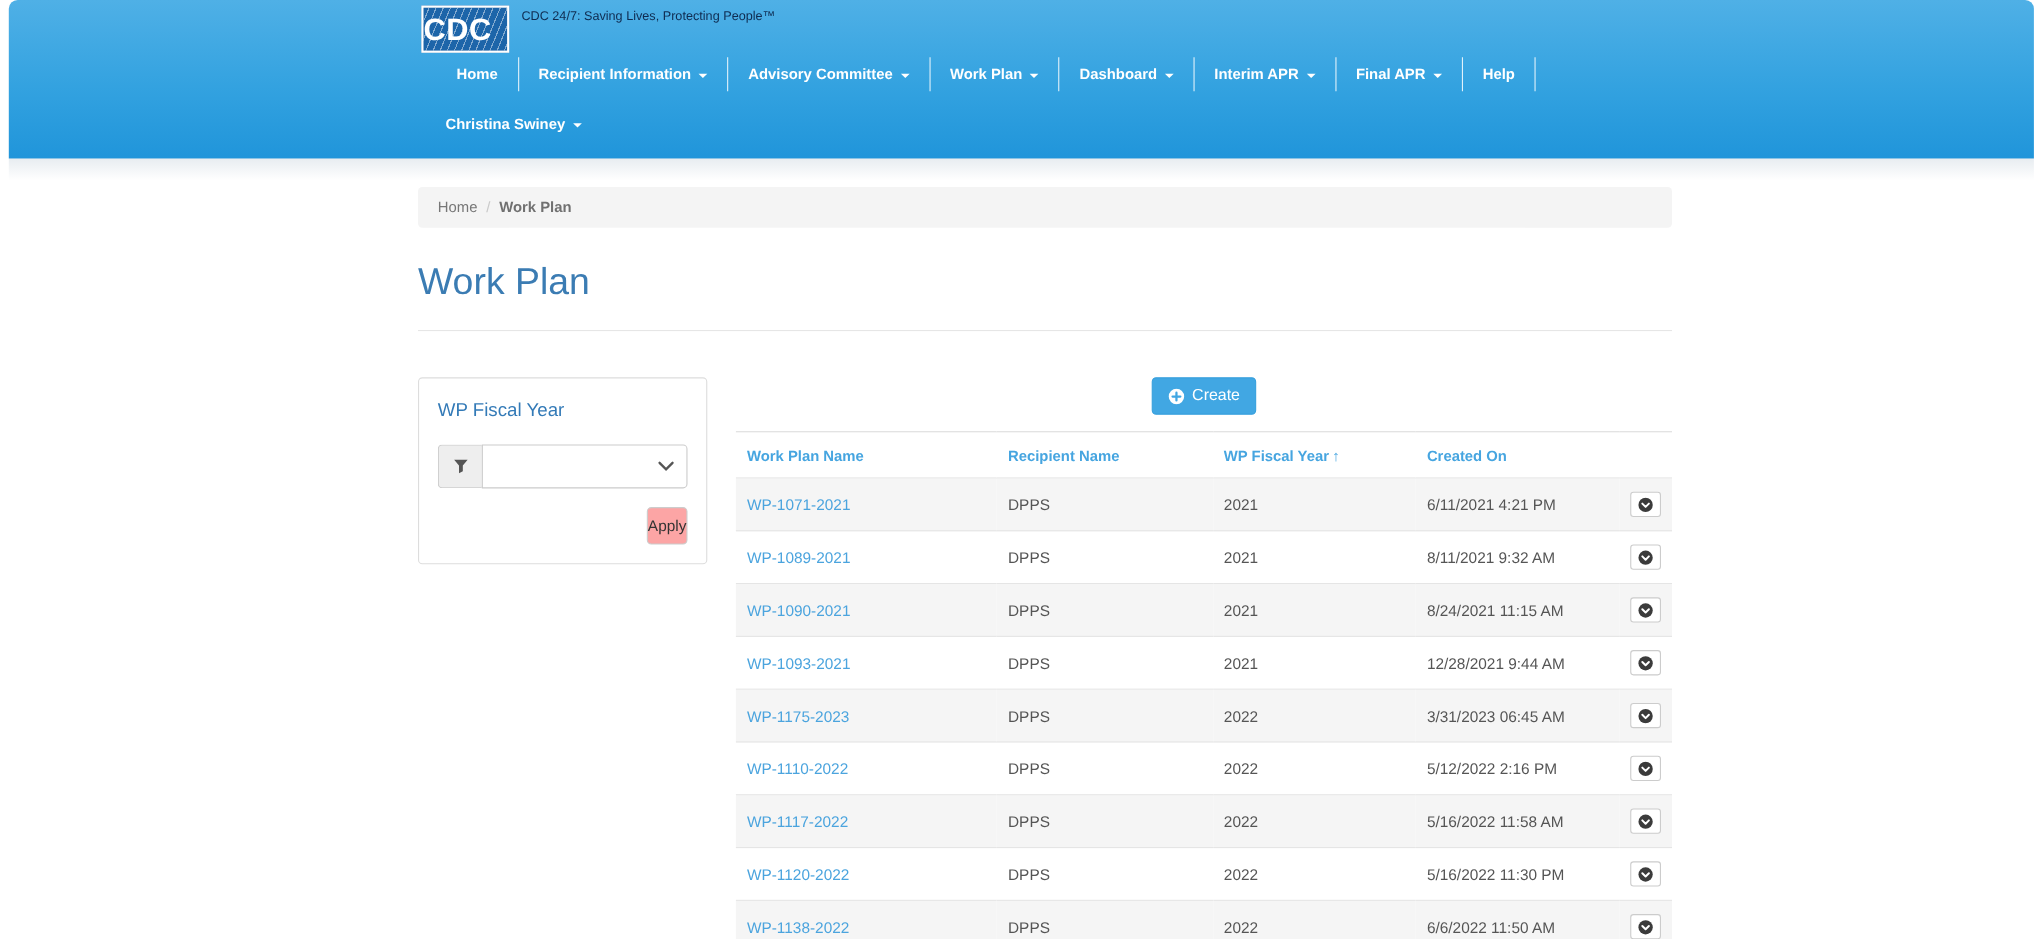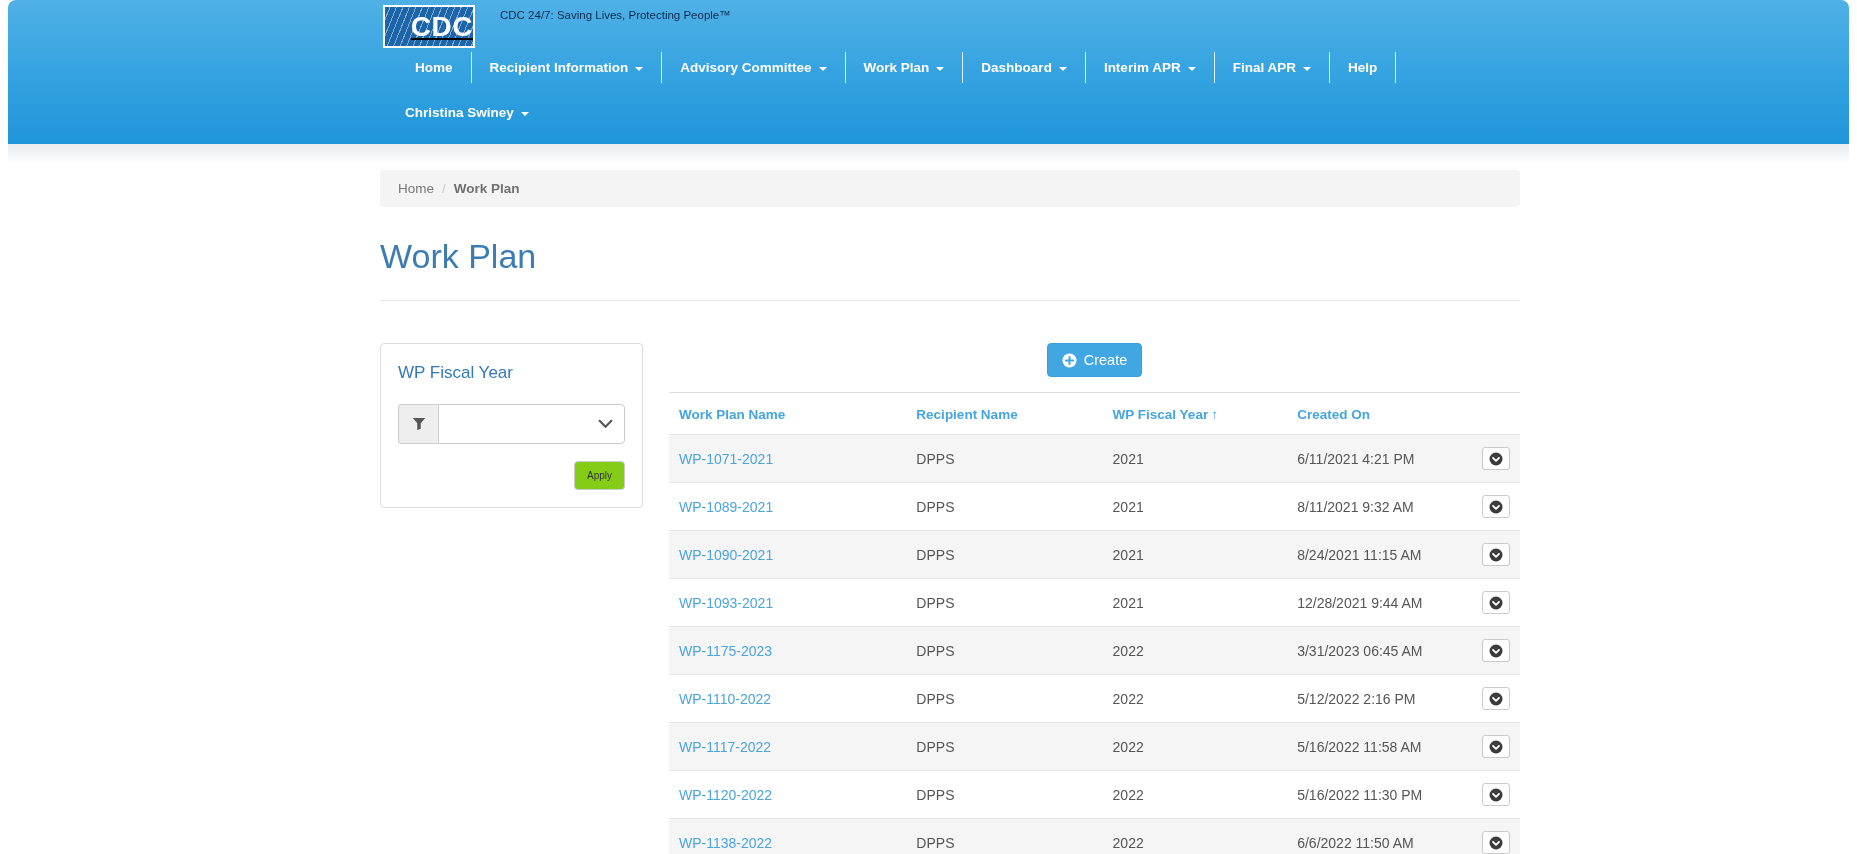--- a/index.html
+++ b/index.html
@@ -14,32 +14,31 @@
     position:absolute; left:8px; top:0; width:1841px; height:144px;
     background:linear-gradient(180deg,#4fb0e6 0%,#33a2e0 55%,#2095da 100%);
     border-radius:8px 8px 0 0;
   }
   .band::after {
     content:""; position:absolute; top:100%; left:0; right:0; height:20px;
     background:linear-gradient(180deg, rgba(110,140,165,0.16), rgba(255,255,255,0));
   }
   .brand { position:absolute; left:375px; top:5px; display:flex; align-items:flex-start; gap:11px; }
   .logo-box {
-    width:92px; height:43px; background:#1d65a9; border:2px solid #fff;
-    display:flex; align-items:center; justify-content:flex-end; position:relative; overflow:hidden;
+    width:80px; height:43px; background:#1d65a9; border:2px solid #fff;
+    display:flex; align-items:center; justify-content:flex-start; position:relative; overflow:hidden;
     flex:0 0 auto;
-    text-decoration:underline;
   }
   .logo-box::before {
     content:""; position:absolute; inset:-6px;
     background:repeating-linear-gradient(112deg, rgba(255,255,255,0.45) 0 1px, transparent 1px 6px);
   }
   .logo-acronym { position:relative; color:#fff; font-weight:bold; font-size:28px; letter-spacing:0.5px; }
   .brand-title { color:#0f2b50; font-size:20.5px; line-height:1.1; padding-top:3px; }
-  .brand-tagline { color:#0f2b50; font-size:11.5px; margin-top:4px;margin-left:14px; }
+  .brand-tagline { color:#0f2b50; font-size:11.5px; margin-top:4px; }
 
   .main-nav { position:absolute; left:389px; top:52px; display:flex; align-items:stretch; }
   .nav-item {
     color:#fff; font-weight:bold; font-size:13.5px; padding:8px 18px;
     display:flex; align-items:center; gap:7px; cursor:pointer; white-space:nowrap;
     border-right:1px solid rgba(255,255,255,0.85);
   }
   .user-nav { position:absolute; left:389px; top:97px; }
   .user-nav .nav-item { border-right:none; padding-left:8px;text-align:right; }
   .caret {
@@ -73,22 +72,22 @@
   .ig-addon {
     width:40px; background:#eee; border:1px solid #ccc; border-right:0;
     border-radius:4px 0 0 4px; display:flex; align-items:center; justify-content:center;
   }
   .ig-select {
     flex:1; border:1px solid #ccc; border-radius:0 4px 4px 0; background:#fff;
     display:flex; align-items:center; justify-content:flex-end; padding-right:11px; cursor:pointer;
   }
   .fp-actions { display:flex; justify-content:flex-end; margin-top:17px; }
   .apply-btn {
-    background:#84cc16; border:1px solid #ccc; border-radius:4px;
-    padding:8px 12px; font-size:10px; color:#333; cursor:pointer;
+    background:#fca5a5; border:1px solid #ccc; border-radius:4px;
+    padding:8px 0; font-size:14px; color:#333; cursor:pointer;
     font-family:inherit;
   }
 
   
   .table-area { margin-left:26px; flex:1; }
   .toolbar { display:flex; justify-content:center; margin-bottom:15px; }
   .create-btn {
     background:#41a7e3; border:1px solid #38a0dd; color:#fff; border-radius:4px;
     font-size:14.5px; padding:8px 14px; display:flex; align-items:center; gap:7px;
     cursor:pointer; font-family:inherit;

